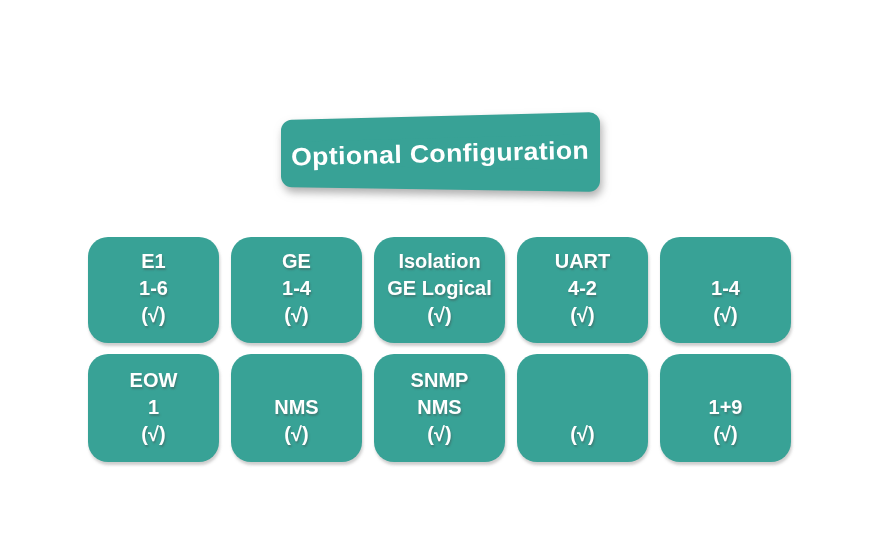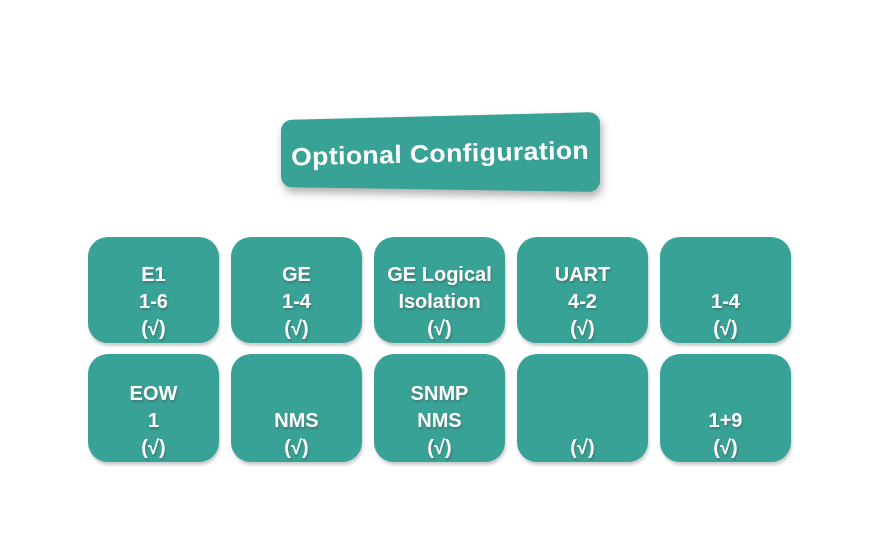--- a/index.html
+++ b/index.html
@@ -48,21 +48,21 @@
 
   .config-box {
     width: 131px;
     flex: 0 0 131px;
     background: #38A296;
     border-radius: 20px;
     display: flex;
     flex-direction: column;
     justify-content: flex-end;
     align-items: center;
-    padding-bottom: 1px;
+    padding-bottom: 14px;
     box-sizing: border-box;
     box-shadow: 1px 3px 3px rgba(130,130,130,0.40);
   }
   .box-line {
     color: #ffffff;
     font-weight: bold;
     font-size: 20px;
     line-height: 27px;
     white-space: nowrap;
     text-align: center;
@@ -86,22 +86,22 @@
       <div class="box-line">E1</div>
       <div class="box-line">1-6</div>
       <div class="box-line">(√)</div>
     </div>
     <div class="config-box">
       <div class="box-line">GE</div>
       <div class="box-line">1-4</div>
       <div class="box-line">(√)</div>
     </div>
     <div class="config-box">
+      <div class="box-line">Isolation</div>
       <div class="box-line">GE Logical</div>
-      <div class="box-line">Isolation</div>
       <div class="box-line">(√)</div>
     </div>
     <div class="config-box">
       <div class="box-line">UART</div>
       <div class="box-line">4-2</div>
       <div class="box-line">(√)</div>
     </div>
     <div class="config-box">
       <div class="box-line">1-4</div>
       <div class="box-line">(√)</div>

